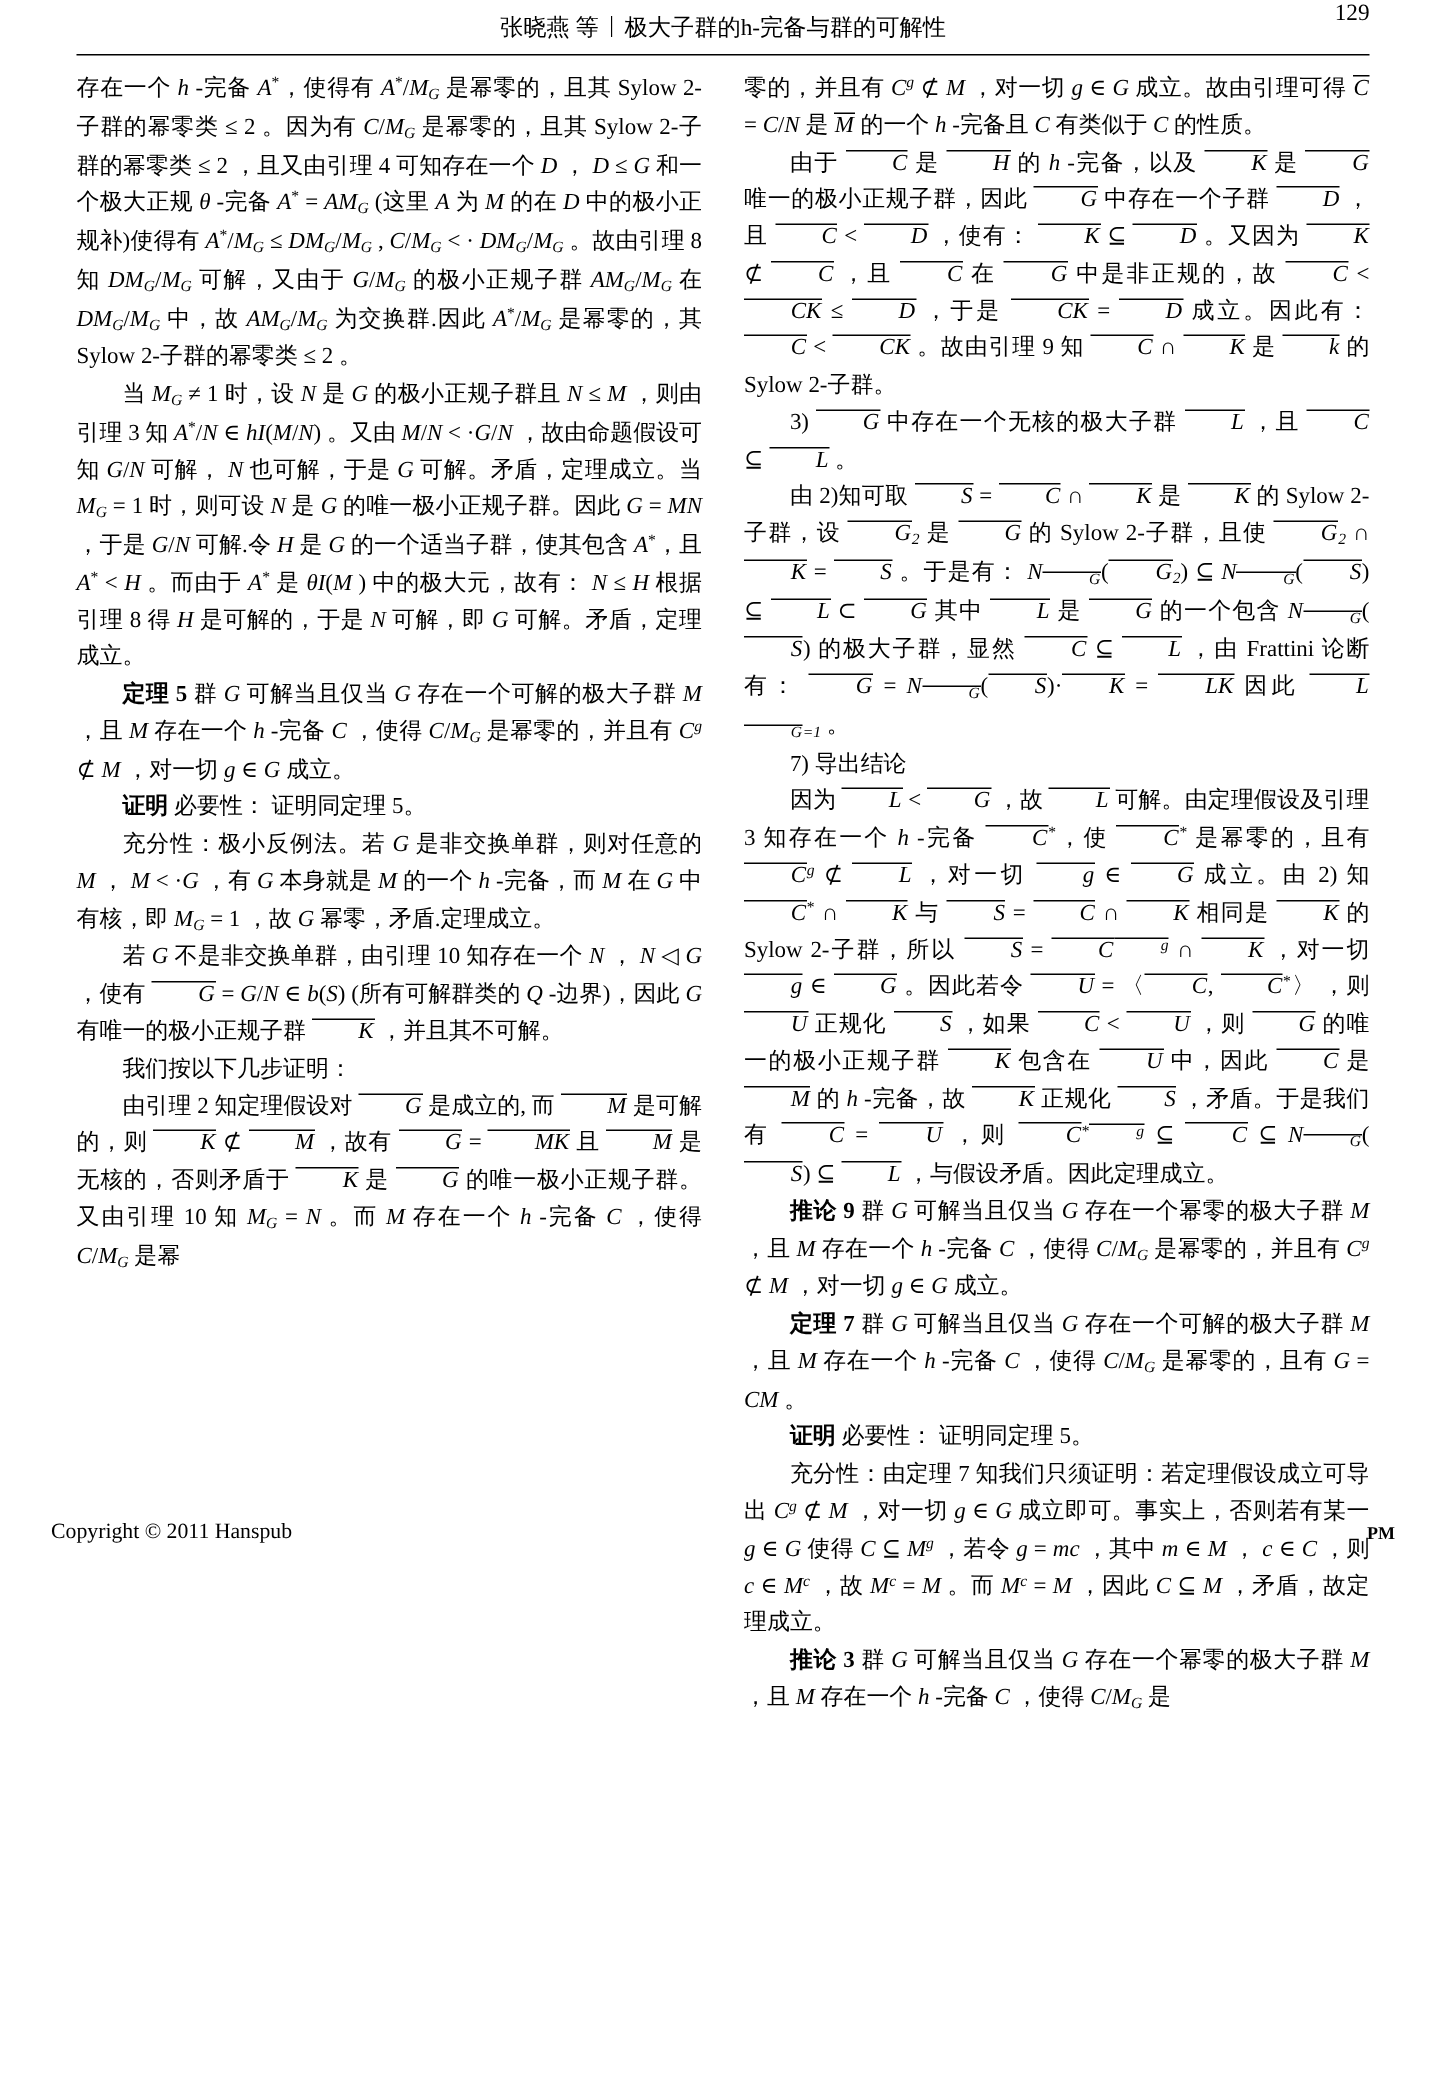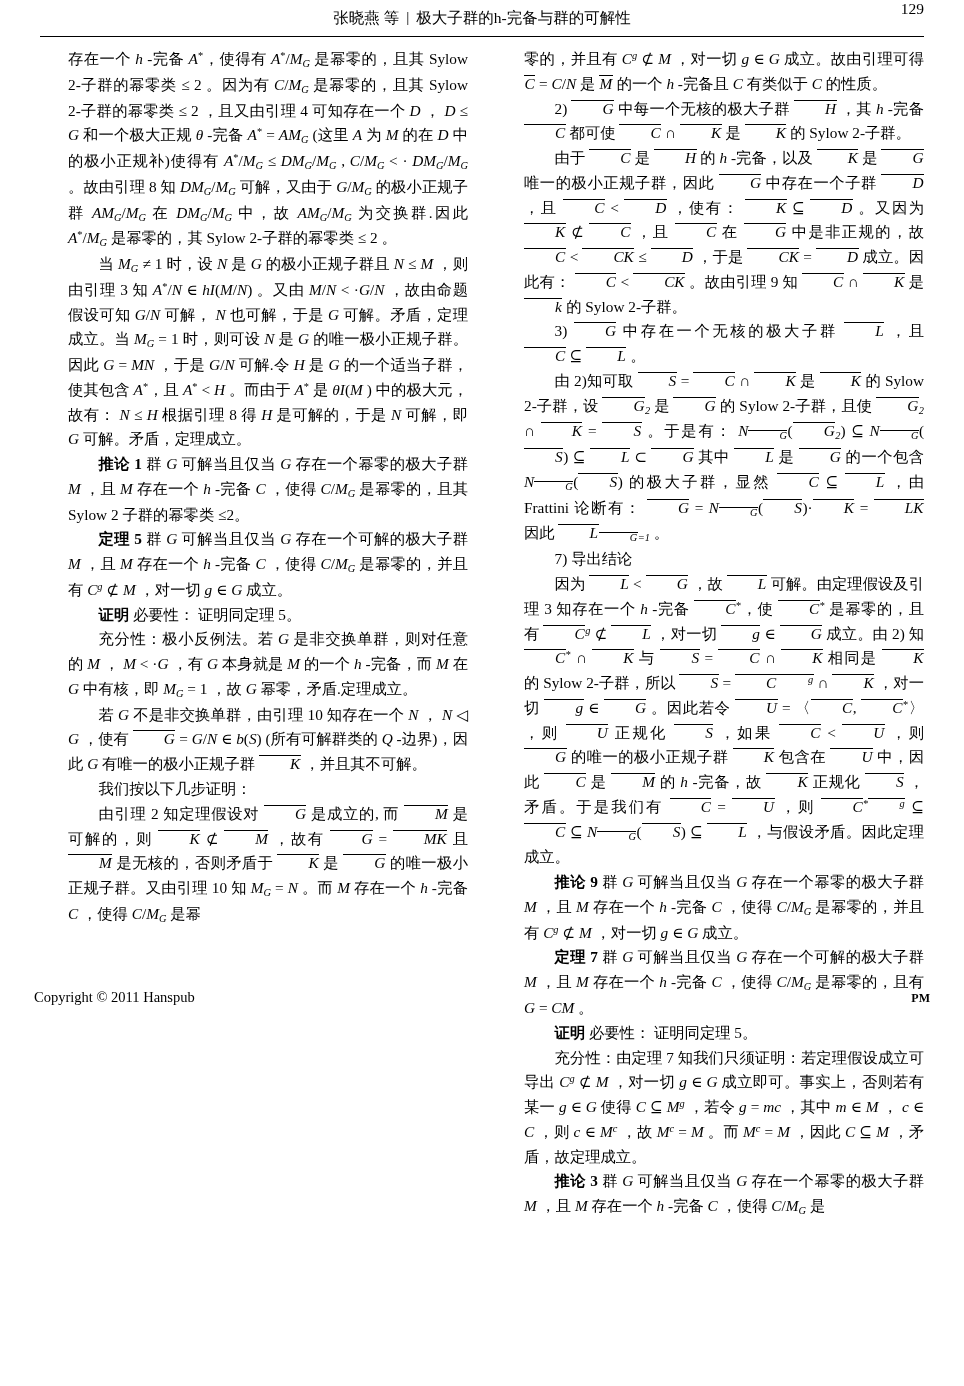--- a/index.html
+++ b/index.html
@@ -13,21 +13,21 @@
     font-family: "Liberation Serif", "DejaVu Serif", serif;
     color: #000000;
     position: relative;
     overflow: hidden;
   }
   .page {
     position: relative;
     width: 964px;
     height: 1034px;
     box-sizing: border-box;
-    padding: 0 40px;
+    padding: 0 51px;
   }
   
   .runhead {
     position: relative;
     height: 34px;
     display: flex;
     align-items: flex-start;
     justify-content: center;
     font-size: 15.5px;
     padding-top: 8px;
@@ -52,21 +52,20 @@
     gap: 28px;
     margin-top: 10px;
     height: 1272px;
   }
   .col {
     width: 434px;
     font-size: 15.3px;
     line-height: 1.62;
     text-align: justify;
     text-justify: inter-ideograph;
-    margin-left: 28px;
   }
   p {
     margin: 0;
     text-indent: 2em;
   }
   p.noindent { text-indent: 0; }
   .b { font-weight: bold; }
   i, .it { font-family: "Liberation Serif", serif; font-style: italic; }
   .mi { font-style: italic; }
   sub {
@@ -82,21 +81,21 @@
     border-top: 1px solid #000;
     display: inline-block;
     line-height: 1.05;
     padding: 0 0.5px;
   }
   
   .footer {
     position: absolute;
     left: 34px;
     right: 34px;
-    bottom: 28px;
+    bottom: 4px;
     display: flex;
     justify-content: space-between;
     align-items: flex-end;
     font-size: 14.5px;
   }
   .footer .pm { font-weight: bold; font-size: 12px; }
 </style>
 </head>
 <body>
 
@@ -111,42 +110,40 @@
   <div class="rule"></div>
 
   <div class="columns">
 
     <div class="col">
 
       <p class="noindent">存在一个 <i>h</i> -完备 <i>A</i><sup>*</sup>，使得有 <i>A</i><sup>*</sup>/<i>M</i><sub>G</sub> 是幂零的，且其 Sylow 2-子群的幂零类 ≤ 2 。因为有 <i>C</i>/<i>M</i><sub>G</sub> 是幂零的，且其 Sylow 2-子群的幂零类 ≤ 2 ，且又由引理 4 可知存在一个 <i>D</i> ， <i>D</i> ≤ <i>G</i> 和一个极大正规 <i>θ</i> -完备 <i>A</i><sup>*</sup> = <i>AM</i><sub>G</sub> (这里 <i>A</i> 为 <i>M</i> 的在 <i>D</i> 中的极小正规补)使得有 <i>A</i><sup>*</sup>/<i>M</i><sub>G</sub> ≤ <i>DM</i><sub>G</sub>/<i>M</i><sub>G</sub> , <i>C</i>/<i>M</i><sub>G</sub> &lt; · <i>DM</i><sub>G</sub>/<i>M</i><sub>G</sub> 。故由引理 8 知 <i>DM</i><sub>G</sub>/<i>M</i><sub>G</sub> 可解，又由于 <i>G</i>/<i>M</i><sub>G</sub> 的极小正规子群 <i>AM</i><sub>G</sub>/<i>M</i><sub>G</sub> 在 <i>DM</i><sub>G</sub>/<i>M</i><sub>G</sub> 中，故 <i>AM</i><sub>G</sub>/<i>M</i><sub>G</sub> 为交换群.因此 <i>A</i><sup>*</sup>/<i>M</i><sub>G</sub> 是幂零的，其 Sylow 2-子群的幂零类 ≤ 2 。</p>
 
       <p>当 <i>M</i><sub>G</sub> ≠ 1 时，设 <i>N</i> 是 <i>G</i> 的极小正规子群且 <i>N</i> ≤ <i>M</i> ，则由引理 3 知 <i>A</i><sup>*</sup>/<i>N</i> ∈ <i>hI</i>(<i>M</i>/<i>N</i>) 。又由 <i>M</i>/<i>N</i> &lt; ·<i>G</i>/<i>N</i> ，故由命题假设可知 <i>G</i>/<i>N</i> 可解， <i>N</i> 也可解，于是 <i>G</i> 可解。矛盾，定理成立。当 <i>M</i><sub>G</sub> = 1 时，则可设 <i>N</i> 是 <i>G</i> 的唯一极小正规子群。因此 <i>G</i> = <i>MN</i> ，于是 <i>G</i>/<i>N</i> 可解.令 <i>H</i> 是 <i>G</i> 的一个适当子群，使其包含 <i>A</i><sup>*</sup>，且 <i>A</i><sup>*</sup> &lt; <i>H</i> 。而由于 <i>A</i><sup>*</sup> 是 <i>θI</i>(<i>M</i> ) 中的极大元，故有： <i>N</i> ≤ <i>H</i> 根据引理 8 得 <i>H</i> 是可解的，于是 <i>N</i> 可解，即 <i>G</i> 可解。矛盾，定理成立。</p>
 
-      <p><span class="b">推论 1</span> 群 <i>G</i> 可解当且仅当 <i>G</i> 存在一个幂零的极大子群 <i>M</i> ，且 <i>M</i> 存在一个 <i>h</i> -完备 <i>C</i> ，使得 <i>C</i>/<i>M</i><sub>G</sub> 是幂零的，且其 Sylow 2 子群的幂零类 ≤2。</p>
 
       <p><span class="b">定理 5</span> 群 <i>G</i> 可解当且仅当 <i>G</i> 存在一个可解的极大子群 <i>M</i> ，且 <i>M</i> 存在一个 <i>h</i> -完备 <i>C</i> ，使得 <i>C</i>/<i>M</i><sub>G</sub> 是幂零的，并且有 <i>C<sup>g</sup></i> ⊄ <i>M</i> ，对一切 <i>g</i> ∈ <i>G</i> 成立。</p>
 
       <p><span class="b">证明</span> 必要性： 证明同定理 5。</p>
 
       <p>充分性：极小反例法。若 <i>G</i> 是非交换单群，则对任意的 <i>M</i> ， <i>M</i> &lt; ·<i>G</i> ，有 <i>G</i> 本身就是 <i>M</i> 的一个 <i>h</i> -完备，而 <i>M</i> 在 <i>G</i> 中有核，即 <i>M</i><sub>G</sub> = 1 ，故 <i>G</i> 幂零，矛盾.定理成立。</p>
 
       <p>若 <i>G</i> 不是非交换单群，由引理 10 知存在一个 <i>N</i> ， <i>N</i> ◁ <i>G</i> ，使有 <span class="ovl"><i>G</i></span> = <i>G</i>/<i>N</i> ∈ <i>b</i>(<span class="mi">S</span>) (所有可解群类的 <i>Q</i> -边界)，因此 <i>G</i> 有唯一的极小正规子群 <span class="ovl"><i>K</i></span> ，并且其不可解。</p>
 
       <p>我们按以下几步证明：</p>
 
 
       <p>由引理 2 知定理假设对 <span class="ovl"><i>G</i></span> 是成立的, 而 <span class="ovl"><i>M</i></span> 是可解的，则 <span class="ovl"><i>K</i></span> ⊄ <span class="ovl"><i>M</i></span> ，故有 <span class="ovl"><i>G</i></span> = <span class="ovl"><i>MK</i></span> 且 <span class="ovl"><i>M</i></span> 是无核的，否则矛盾于 <span class="ovl"><i>K</i></span> 是 <span class="ovl"><i>G</i></span> 的唯一极小正规子群。又由引理 10 知 <i>M</i><sub>G</sub> = <i>N</i> 。而 <i>M</i> 存在一个 <i>h</i> -完备 <i>C</i> ，使得 <i>C</i>/<i>M</i><sub>G</sub> 是幂</p>
 
     </div>
 
     <div class="col">
 
       <p class="noindent">零的，并且有 <i>C<sup>g</sup></i> ⊄ <i>M</i> ，对一切 <i>g</i> ∈ <i>G</i> 成立。故由引理可得 <span class="ovl"><i>C</i></span> = <i>C</i>/<i>N</i> 是 <span class="ovl"><i>M</i></span> 的一个 <i>h</i> -完备且 <i>C</i> 有类似于 <i>C</i> 的性质。</p>
 
-      <p>2) <span class="ovl"><i>G</i></span> 中每一个无核的极大子群 <span class="ovl"><i>H</i></span> ，其 <i>h</i> -完备 <span class="ovl"><i>C</i></span> 都可使 <span class="ovl"><i>C</i></span> ∩ <span class="ovl"><i>K</i></span> 是 <span class="ovl"><i>K</i></span> 的 Sylow 2-子群。</p>
 
       <p>由于 <span class="ovl"><i>C</i></span> 是 <span class="ovl"><i>H</i></span> 的 <i>h</i> -完备，以及 <span class="ovl"><i>K</i></span> 是 <span class="ovl"><i>G</i></span> 唯一的极小正规子群，因此 <span class="ovl"><i>G</i></span> 中存在一个子群 <span class="ovl"><i>D</i></span> ，且 <span class="ovl"><i>C</i></span> &lt; <span class="ovl"><i>D</i></span> ，使有： <span class="ovl"><i>K</i></span> ⊆ <span class="ovl"><i>D</i></span> 。又因为 <span class="ovl"><i>K</i></span> ⊄ <span class="ovl"><i>C</i></span> ，且 <span class="ovl"><i>C</i></span> 在 <span class="ovl"><i>G</i></span> 中是非正规的，故 <span class="ovl"><i>C</i></span> &lt; <span class="ovl"><i>CK</i></span> ≤ <span class="ovl"><i>D</i></span> ，于是 <span class="ovl"><i>CK</i></span> = <span class="ovl"><i>D</i></span> 成立。因此有： <span class="ovl"><i>C</i></span> &lt; <span class="ovl"><i>CK</i></span> 。故由引理 9 知 <span class="ovl"><i>C</i></span> ∩ <span class="ovl"><i>K</i></span> 是 <span class="ovl"><i>k</i></span> 的 Sylow 2-子群。</p>
 
       <p>3) <span class="ovl"><i>G</i></span> 中存在一个无核的极大子群 <span class="ovl"><i>L</i></span> ，且 <span class="ovl"><i>C</i></span> ⊆ <span class="ovl"><i>L</i></span> 。</p>
 
       <p>由 2)知可取 <span class="ovl"><i>S</i></span> = <span class="ovl"><i>C</i></span> ∩ <span class="ovl"><i>K</i></span> 是 <span class="ovl"><i>K</i></span> 的 Sylow 2-子群，设 <span class="ovl"><i>G</i></span><sub>2</sub> 是 <span class="ovl"><i>G</i></span> 的 Sylow 2-子群，且使 <span class="ovl"><i>G</i></span><sub>2</sub> ∩ <span class="ovl"><i>K</i></span> = <span class="ovl"><i>S</i></span> 。于是有： <i>N</i><sub><span class="ovl">G</span></sub>(<span class="ovl"><i>G</i></span><sub>2</sub>) ⊆ <i>N</i><sub><span class="ovl">G</span></sub>(<span class="ovl"><i>S</i></span>) ⊆ <span class="ovl"><i>L</i></span> ⊂ <span class="ovl"><i>G</i></span> 其中 <span class="ovl"><i>L</i></span> 是 <span class="ovl"><i>G</i></span> 的一个包含 <i>N</i><sub><span class="ovl">G</span></sub>(<span class="ovl"><i>S</i></span>) 的极大子群，显然 <span class="ovl"><i>C</i></span> ⊆ <span class="ovl"><i>L</i></span> ，由 Frattini 论断有： <span class="ovl"><i>G</i></span> = <i>N</i><sub><span class="ovl">G</span></sub>(<span class="ovl"><i>S</i></span>)·<span class="ovl"><i>K</i></span> = <span class="ovl"><i>LK</i></span> 因此 <span class="ovl"><i>L</i></span><sub><span class="ovl">G</span>=1</sub> 。</p>
 
       <p>7) 导出结论</p>
 
       <p>因为 <span class="ovl"><i>L</i></span> &lt; <span class="ovl"><i>G</i></span> ，故 <span class="ovl"><i>L</i></span> 可解。由定理假设及引理 3 知存在一个 <i>h</i> -完备 <span class="ovl"><i>C</i></span><sup>*</sup>，使 <span class="ovl"><i>C</i></span><sup>*</sup> 是幂零的，且有 <span class="ovl"><i>C</i></span><sup><i>g</i></sup> ⊄ <span class="ovl"><i>L</i></span> ，对一切 <span class="ovl"><i>g</i></span> ∈ <span class="ovl"><i>G</i></span> 成立。由 2) 知 <span class="ovl"><i>C</i></span><sup>*</sup> ∩ <span class="ovl"><i>K</i></span> 与 <span class="ovl"><i>S</i></span> = <span class="ovl"><i>C</i></span> ∩ <span class="ovl"><i>K</i></span> 相同是 <span class="ovl"><i>K</i></span> 的 Sylow 2-子群，所以 <span class="ovl"><i>S</i></span> = <span class="ovl"><i>C</i></span><sup><span class="ovl"><i>g</i></span></sup> ∩ <span class="ovl"><i>K</i></span> ，对一切 <span class="ovl"><i>g</i></span> ∈ <span class="ovl"><i>G</i></span> 。因此若令 <span class="ovl"><i>U</i></span> = 〈<span class="ovl"><i>C</i></span>, <span class="ovl"><i>C</i></span><sup>*</sup>〉 ，则 <span class="ovl"><i>U</i></span> 正规化 <span class="ovl"><i>S</i></span> ，如果 <span class="ovl"><i>C</i></span> &lt; <span class="ovl"><i>U</i></span> ，则 <span class="ovl"><i>G</i></span> 的唯一的极小正规子群 <span class="ovl"><i>K</i></span> 包含在 <span class="ovl"><i>U</i></span> 中，因此 <span class="ovl"><i>C</i></span> 是 <span class="ovl"><i>M</i></span> 的 <i>h</i> -完备，故 <span class="ovl"><i>K</i></span> 正规化 <span class="ovl"><i>S</i></span> ，矛盾。于是我们有 <span class="ovl"><i>C</i></span> = <span class="ovl"><i>U</i></span> ，则 <span class="ovl"><i>C</i></span><sup>*<span class="ovl"><i>g</i></span></sup> ⊆ <span class="ovl"><i>C</i></span> ⊆ <i>N</i><sub><span class="ovl">G</span></sub>(<span class="ovl"><i>S</i></span>) ⊆ <span class="ovl"><i>L</i></span> ，与假设矛盾。因此定理成立。</p>

